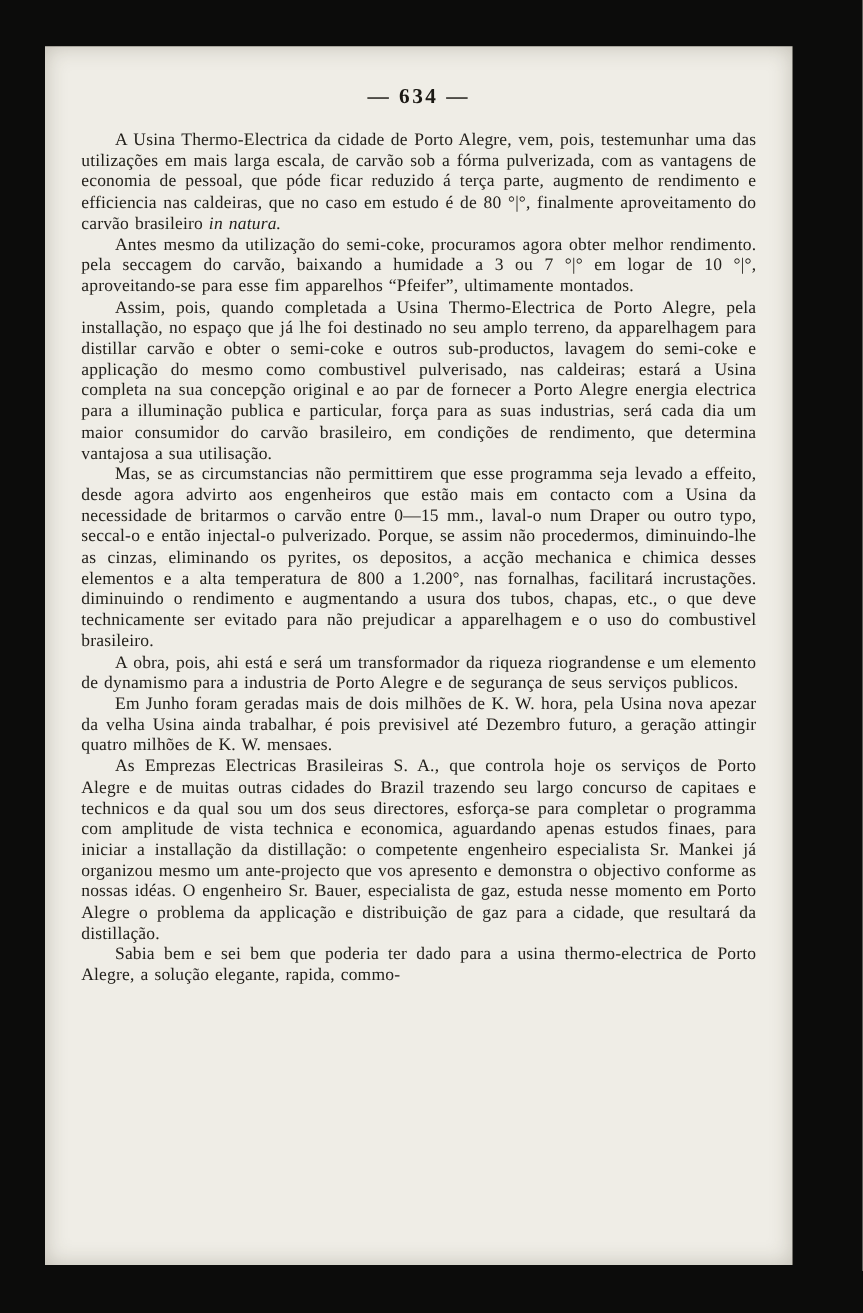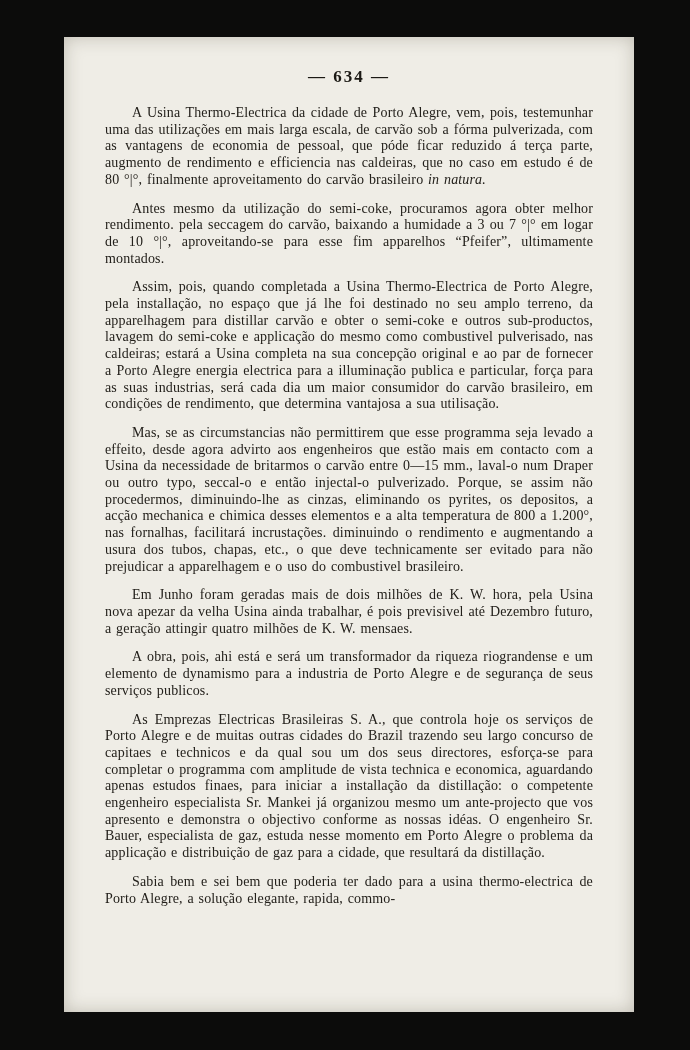--- a/index.html
+++ b/index.html
@@ -4,41 +4,41 @@
 <style>
   html,body{margin:0;padding:0;}
   body{
     width:690px;height:1050px;overflow:hidden;
     background:#060606;
     font-family:"Liberation Serif", serif;
   }
   .scan{
     width:690px;height:1050px;box-sizing:border-box;
     background:#0c0c0b;
-    padding:37px 56px 38px 64px;
+    padding:37px 56px 38px 36px;
   }
   .page{
     width:100%;height:100%;box-sizing:border-box;
     background:#efede6;
     color:#23201b;
     padding:26px 29px 10px 29px;
     overflow:hidden;
     box-shadow:inset 0 0 18px rgba(60,50,30,.25);
   }
   .page-number{
     text-align:center;
     font-size:17px;
     font-weight:bold;
     letter-spacing:2px;
     color:#1b1914;
     margin:4px 0 18px 0;
   }
   .body-text{ }
   .para{
-    margin:12px;
+    margin:0;
     text-align:justify;
     text-indent:27px;
     font-size:14px;
     line-height:16.7px;
     letter-spacing:0.15px;
     word-spacing:1.1px;
   }
   .para .it{ font-style:italic; }
 </style>
 </head>
@@ -52,23 +52,23 @@
     <div class="body-text">
 
       <p class="para"><span>A Usina Thermo-Electrica da cidade de Porto Alegre, vem, pois, testemunhar uma das utilizações em mais larga escala, de carvão sob a fórma pulverizada, com as vantagens de economia de pessoal, que póde ficar reduzido á terça parte, augmento de rendimento e efficiencia nas caldeiras, que no caso em estudo é de 80 °|°, finalmente aproveitamento do carvão brasileiro </span><span class="it">in natura.</span></p>
 
       <p class="para">Antes mesmo da utilização do semi-coke, procuramos agora obter melhor rendimento. pela seccagem do carvão, baixando a humidade a 3 ou 7 °|° em logar de 10 °|°, aproveitando-se para esse fim apparelhos “Pfeifer”, ultimamente montados.</p>
 
       <p class="para">Assim, pois, quando completada a Usina Thermo-Electrica de Porto Alegre, pela installação, no espaço que já lhe foi destinado no seu amplo terreno, da apparelhagem para distillar carvão e obter o semi-coke e outros sub-productos, lavagem do semi-coke e applicação do mesmo como combustivel pulverisado, nas caldeiras; estará a Usina completa na sua concepção original e ao par de fornecer a Porto Alegre energia electrica para a illuminação publica e particular, força para as suas industrias, será cada dia um maior consumidor do carvão brasileiro, em condições de rendimento, que determina vantajosa a sua utilisação.</p>
 
       <p class="para">Mas, se as circumstancias não permittirem que esse programma seja levado a effeito, desde agora advirto aos engenheiros que estão mais em contacto com a Usina da necessidade de britarmos o carvão entre 0—15 mm., laval-o num Draper ou outro typo, seccal-o e então injectal-o pulverizado. Porque, se assim não procedermos, diminuindo-lhe as cinzas, eliminando os pyrites, os depositos, a acção mechanica e chimica desses elementos e a alta temperatura de 800 a 1.200°, nas fornalhas, facilitará incrustações. diminuindo o rendimento e augmentando a usura dos tubos, chapas, etc., o que deve technicamente ser evitado para não prejudicar a apparelhagem e o uso do combustivel brasileiro.</p>
 
+      <p class="para">A obra, pois, ahi está e será um transformador da riqueza riograndense e um elemento de dynamismo para a industria de Porto Alegre e de segurança de seus serviços publicos.</p>
+
       <p class="para">Em Junho foram geradas mais de dois milhões de K. W. hora, pela Usina nova apezar da velha Usina ainda trabalhar, é pois previsivel até Dezembro futuro, a geração attingir quatro milhões de K. W. mensaes.</p>
-
-      <p class="para">A obra, pois, ahi está e será um transformador da riqueza riograndense e um elemento de dynamismo para a industria de Porto Alegre e de segurança de seus serviços publicos.</p>
 
       <p class="para">As Emprezas Electricas Brasileiras S. A., que controla hoje os serviços de Porto Alegre e de muitas outras cidades do Brazil trazendo seu largo concurso de capitaes e technicos e da qual sou um dos seus directores, esforça-se para completar o programma com amplitude de vista technica e economica, aguardando apenas estudos finaes, para iniciar a installação da distillação: o competente engenheiro especialista Sr. Mankei já organizou mesmo um ante-projecto que vos apresento e demonstra o objectivo conforme as nossas idéas. O engenheiro Sr. Bauer, especialista de gaz, estuda nesse momento em Porto Alegre o problema da applicação e distribuição de gaz para a cidade, que resultará da distillação.</p>
 
       <p class="para">Sabia bem e sei bem que poderia ter dado para a usina thermo-electrica de Porto Alegre, a solução elegante, rapida, commo-</p>
 
     </div>
   </div>
 </div>
 
 </body></html>

